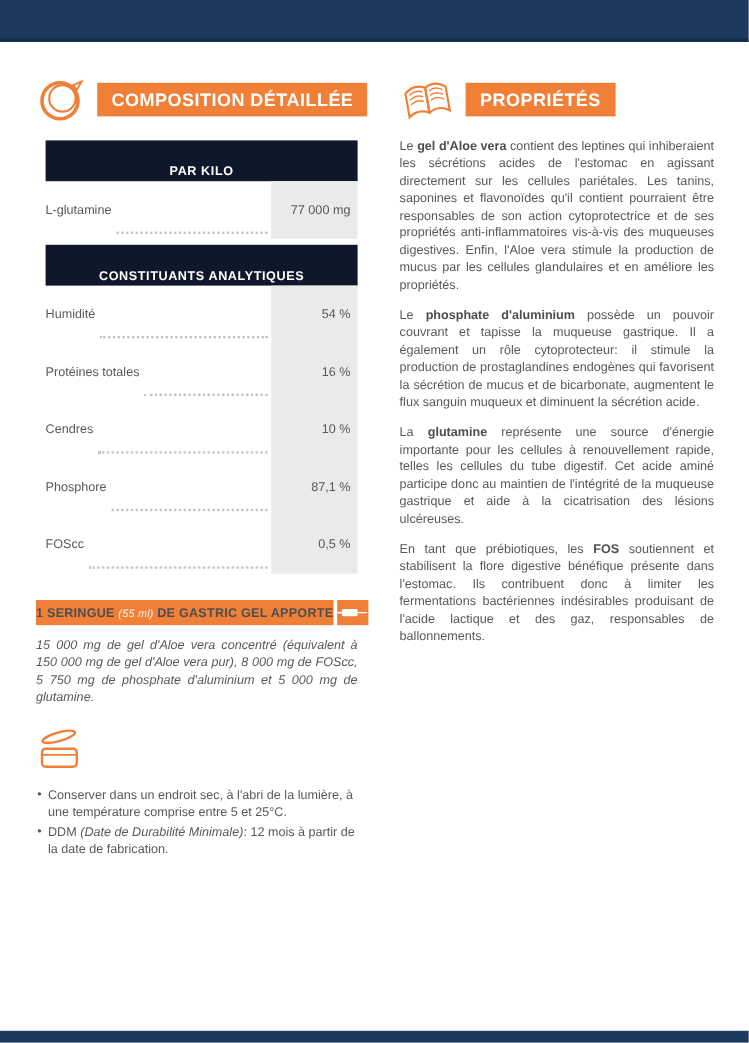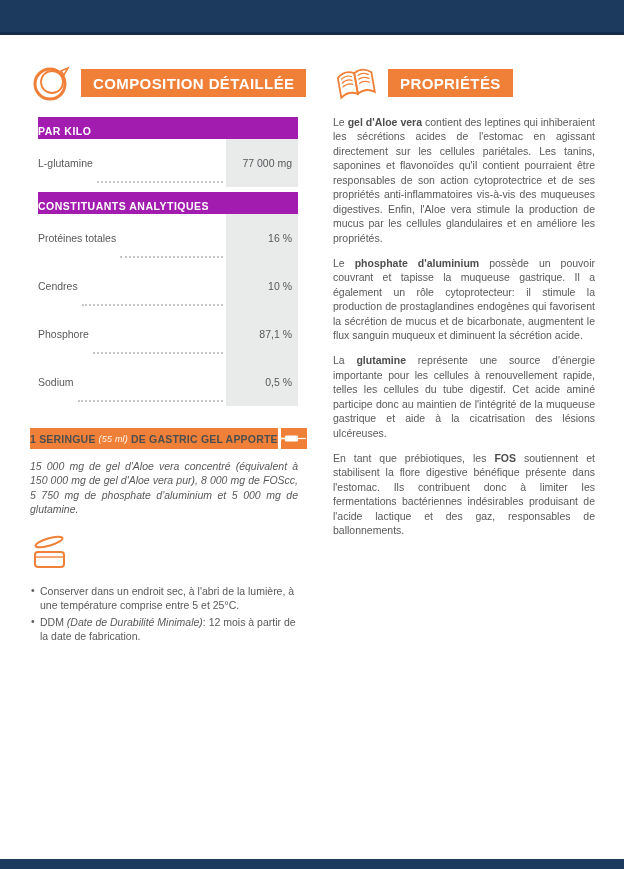--- a/index.html
+++ b/index.html
@@ -20,22 +20,22 @@
     letter-spacing:.4px;padding:6px 12px 5px;line-height:1.15;white-space:nowrap;}
   .icon-slot{flex:0 0 auto;display:flex;align-items:center;justify-content:center;}
 
   .para{font-size:10.5px;line-height:1.38;text-align:justify;}
   .intro{margin-top:10px;}
   .i, .ital{font-style:italic;}
   .b{font-weight:700;color:#4d4e50;}
   .lt{font-weight:400;font-style:italic;font-size:9px;margin:0 3px;opacity:.92;}
 
   .table{margin:13px 0 0 8px;width:260px;}
-  .gbar{background:#a21caf;color:#fff;font-weight:700;
-    font-size:10.5px;letter-spacing:.5px;padding:8px 0 2px;}
+  .gbar{background:#0f172a;color:#fff;text-align:center;font-weight:700;
+    font-size:10.5px;letter-spacing:.5px;padding:20px 0 2px;}
   .gbar.second{margin-top:5px;}
   .trows{display:block;}
   .trow{display:flex;align-items:stretch;font-size:10.5px;}
   .tlabel{padding:18px 0;white-space:nowrap;}
   .dots{flex:1;margin:0 3px 4px 4px;border-bottom:2px dotted #c3c5c7;align-self:flex-end;}
   .tvalue{width:62px;background:#e9eaea;display:flex;align-items:center;
     justify-content:flex-end;padding-right:6px;padding-left:4px;}
 
   .banner{margin-top:22px;display:flex;gap:3px;height:21px;}
   .banner-main{flex:1;background:#f08038;display:flex;align-items:center;justify-content:center;
@@ -76,36 +76,41 @@
     <div class="trows">
       <div class="trow">
         <span class="tlabel">L-glutamine</span>
         <span class="dots"></span>
         <span class="tvalue">77 000 mg</span>
       </div>
     </div>
     <div class="gbar second">CONSTITUANTS ANALYTIQUES</div>
     <div class="trows">
       <div class="trow">
+        <span class="tlabel">Humidité</span>
+        <span class="dots"></span>
+        <span class="tvalue">54 %</span>
+      </div>
+      <div class="trow">
         <span class="tlabel">Protéines totales</span>
         <span class="dots"></span>
         <span class="tvalue">16 %</span>
       </div>
       <div class="trow">
         <span class="tlabel">Cendres</span>
         <span class="dots"></span>
         <span class="tvalue">10 %</span>
       </div>
       <div class="trow">
         <span class="tlabel">Phosphore</span>
         <span class="dots"></span>
         <span class="tvalue">87,1 %</span>
       </div>
       <div class="trow">
-        <span class="tlabel">Sodium</span>
+        <span class="tlabel">FOScc</span>
         <span class="dots"></span>
         <span class="tvalue">0,5 %</span>
       </div>
     </div>
   </div>
 
   <div class="banner">
     <span class="banner-main">
         <span class="b">1 SERINGUE</span>
         <span class="lt">(55 ml)</span>

